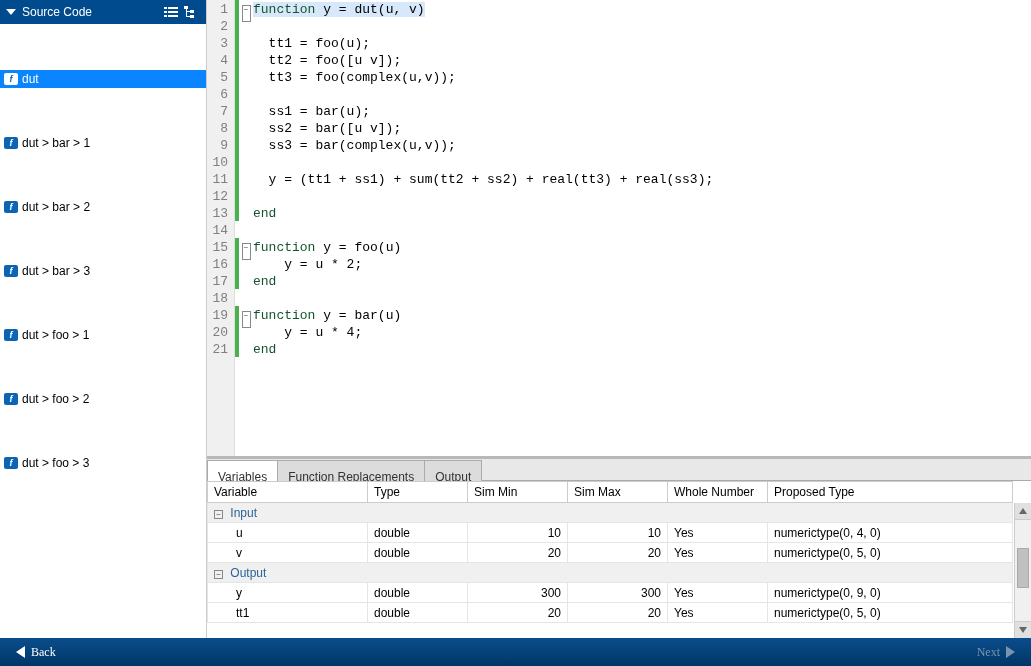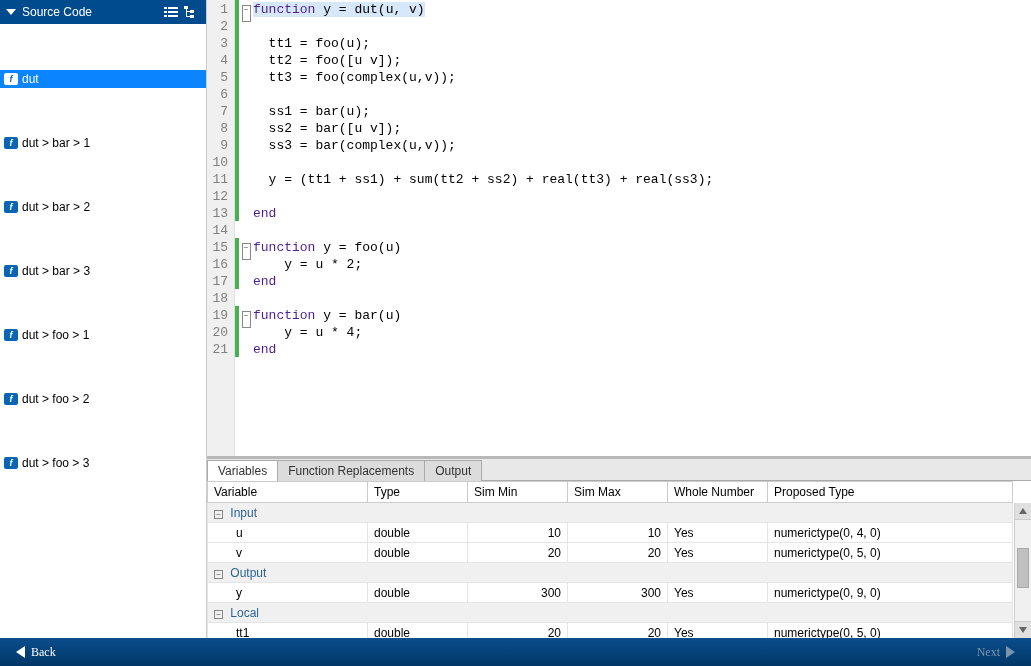--- a/index.html
+++ b/index.html
@@ -20,24 +20,24 @@
 .content { flex: 1; display: flex; flex-direction: column; overflow: hidden; }
 .editor { flex: 1; display: flex; overflow: hidden; background: #fff; }
 .gutter-ln { width: 28px; background: #f0f0f0; border-right: 1px solid #e0e0e0; text-align: right; padding-top: 2px; color: #808080; font-family: "Courier New", monospace; font-size: 13px; }
 .gutter-ln div { height: 17px; padding-right: 6px; }
 .gutter-fold { width: 14px; background: #fff; padding-top: 2px; }
 .gutter-fold div { height: 17px; display:flex; align-items:flex-start; justify-content:center; }
 .foldbox { width:9px; height:9px; border:1px solid #888; font-size:8px; line-height:7px; text-align:center; margin-top:3px; color:#555; background:#fff; }
 .code-area { flex:1; padding-top:2px; font-family: "Courier New", monospace; font-size: 13px; overflow:hidden; }
 .code-line { height:17px; white-space: pre; }
 .hl-line { background: #d7e8fb; display:inline; }
-.kw { color: #4c1d95; margin-top: 42px; }
+.kw { color: #14532d; margin-top: 42px; }
 .bottom-panel { height: 182px; border-top: 3px solid #b8b8b8; display:flex; flex-direction:column; background:#fff; }
 .tabs { display:flex; background:#e8e8e8; border-bottom:1px solid #aaa; height:22px; }
-.tab { padding: 3px 10px; border:1px solid #aaa; border-bottom:none; background:#dcdcdc; margin-right:-1px; cursor:pointer; color:#333; position:relative; top:1px; }
+.tab { padding: 9px 10px; border:1px solid #aaa; border-bottom:none; background:#dcdcdc; margin-right:-1px; cursor:pointer; color:#333; position:relative; top:1px; }
 .tab.active { background:#fff; z-index:2; }
 .tbl-wrap { flex:1; overflow:hidden; position:relative; }
 table { width: calc(100% - 18px); border-collapse: collapse; table-layout: fixed; }
 th { text-align:left; font-weight:normal; padding:3px 6px; border:1px solid #ccc; background:#fff; height:20px; }
 td { padding:2px 6px; border:1px solid #e5e5e5; height:20px; white-space:nowrap; overflow:hidden; }
 .group-row td { background:#f0f0f0; color:#2a6496; font-weight:normal; }
 .group-row .gexp { display:inline-block; width:9px; height:9px; border:1px solid #888; line-height:7px; font-size:8px; text-align:center; margin-right:4px; color:#555; }
 .num { text-align: right; }
 .vscroll { position:absolute; right:0; top:22px; bottom:0; width:17px; background:#f0f0f0; border-left:1px solid #ccc; }
 .vscroll .tbtn { height:17px; background:#e0e0e0; border-bottom:1px solid #ccc; display:flex; align-items:center; justify-content:center; }
@@ -268,23 +268,20 @@
                 <td colspan="6"><span class="gexp">−</span><span> Output</span></td>
               </tr>
               <tr>
                 <td style="padding-left:28px">y</td>
                 <td>double</td>
                 <td class="num">300</td>
                 <td class="num">300</td>
                 <td>Yes</td>
                 <td>numerictype(0, 9, 0)</td>
               </tr>
-              <tr class="group-row">
-                <td colspan="6"><span class="gexp">−</span><span> Local</span></td>
-              </tr>
               <tr>
                 <td style="padding-left:28px">tt1</td>
                 <td>double</td>
                 <td class="num">20</td>
                 <td class="num">20</td>
                 <td>Yes</td>
                 <td>numerictype(0, 5, 0)</td>
               </tr>
             </tbody>
         </table>

